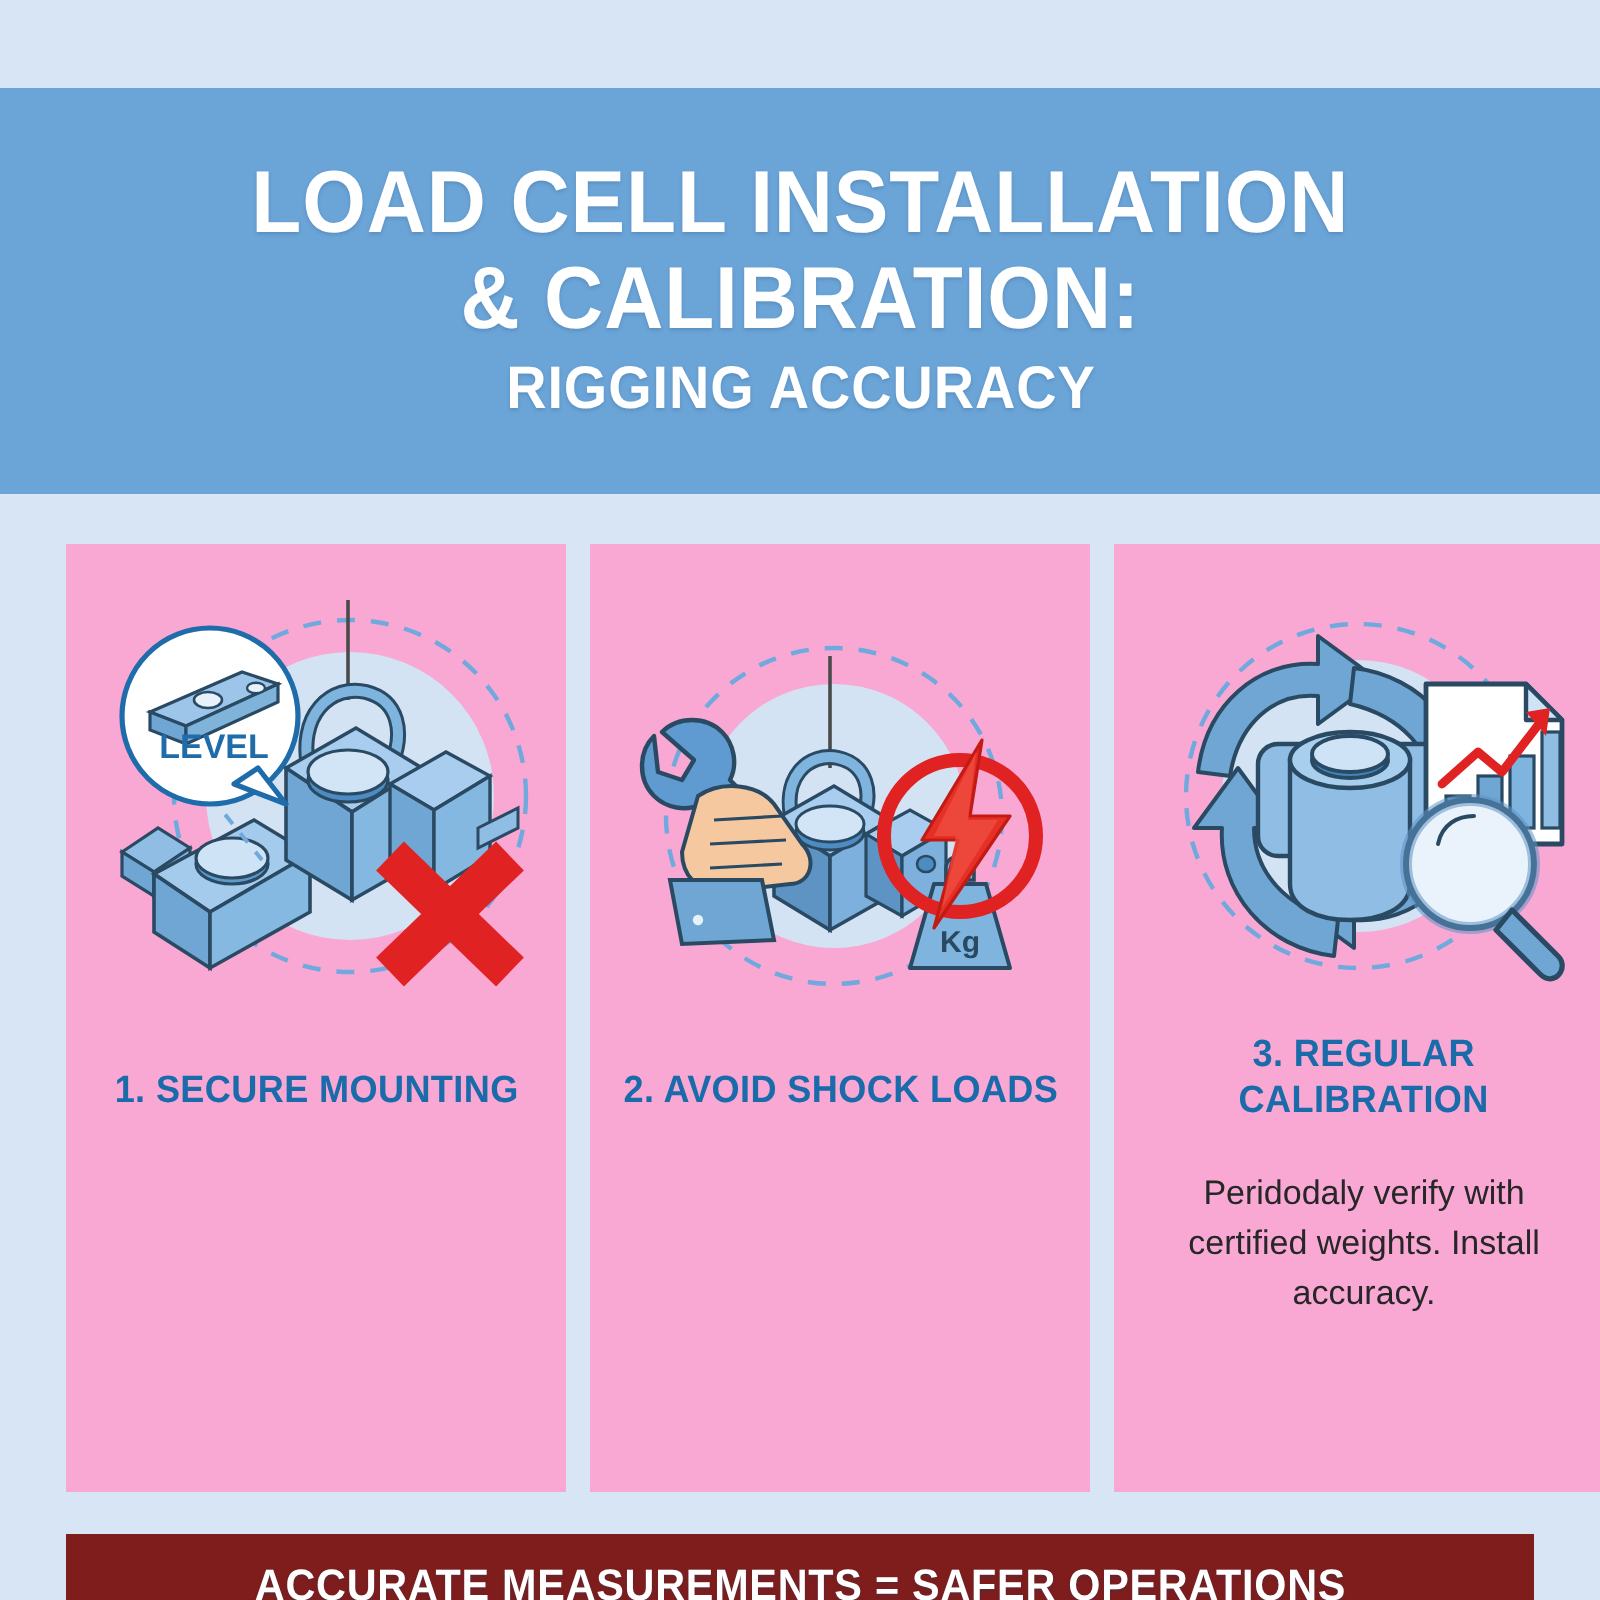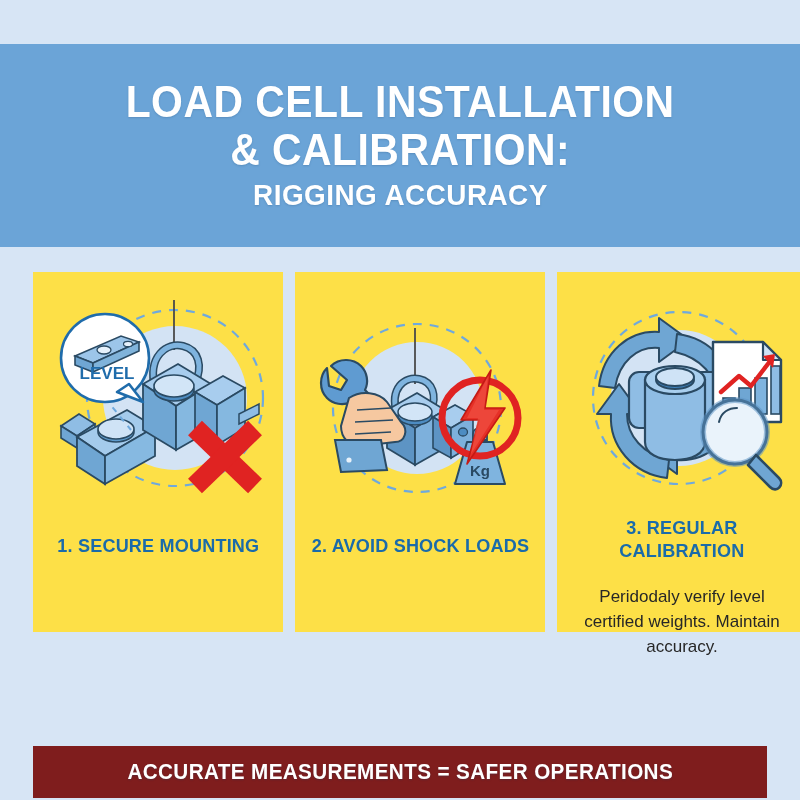--- a/index.html
+++ b/index.html
@@ -60,25 +60,25 @@
   
   .cards {
     flex: 1;
     display: flex;
     padding: 25px 33px 0 33px;
     gap: 12px;
     box-sizing: border-box;
   }
   .card {
     flex: 1 1 0;
-    background: #fde047;
+    background: #f9a8d4;
     display: flex;
     flex-direction: column;
     align-items: center;
-    height: 360px;
+    height: 474px;
     box-sizing: border-box;
     padding: 8px 10px 0 10px;
   }
   .illus {
     width: 100%;
     height: 240px;
     flex: none;
     display: flex;
     align-items: center;
     justify-content: center;
@@ -302,21 +302,21 @@
             <circle cx="168" cy="152" r="32" fill="none" stroke="#5d94c4" stroke-width="6" opacity="0.55"></circle>
             <path d="M152 142 C154 132, 162 128, 170 128" fill="none" stroke="#2a4a63" stroke-width="2" stroke-linecap="round"></path>
             <path d="M189 175 L212 198 C218 204, 210 214, 203 207 L181 185 Z" fill="#6fa6d3" stroke="#2a4a63" stroke-width="2.6" stroke-linejoin="round"></path>
           </g>
         </svg>
       </div>
       <div class="card-heading">
         <div>3. REGULAR</div>
         <div>CALIBRATION</div>
       </div>
-      <div class="card-body">Peridodaly verify level certified weights. Maintain accuracy.</div>
+      <div class="card-body">Peridodaly verify with certified weights. Install accuracy.</div>
     </div>
 
   </div>
 
   <div class="footer-wrap">
     <div class="footer">
       <div class="footer-text">ACCURATE MEASUREMENTS = SAFER OPERATIONS</div>
     </div>
   </div>
 

